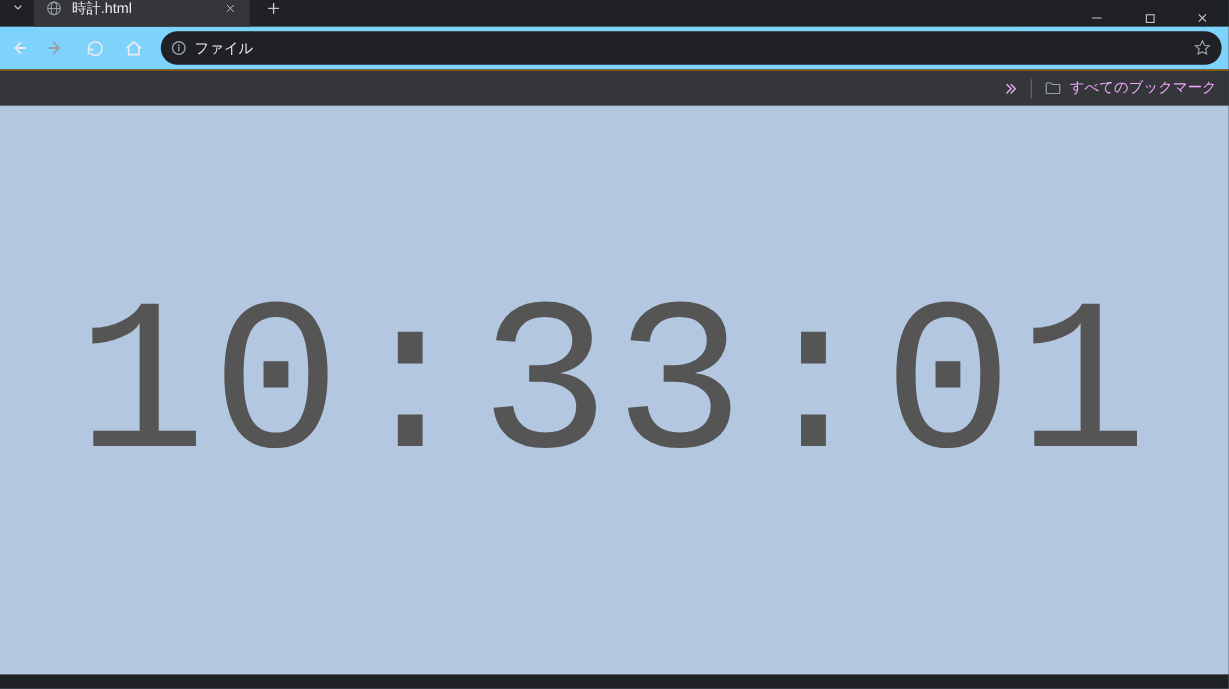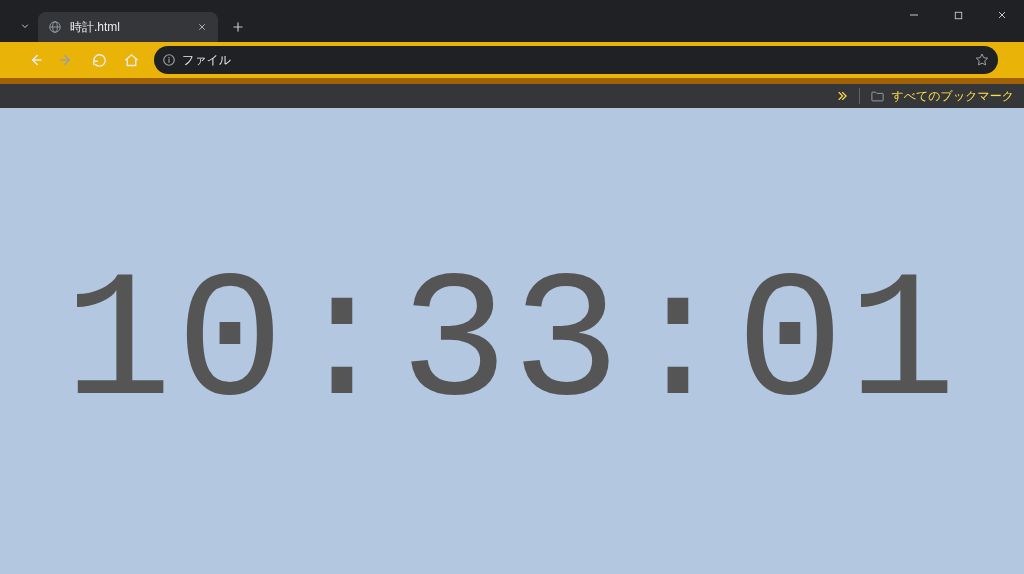--- a/index.html
+++ b/index.html
@@ -6,25 +6,25 @@
     body {
       font-family: "Segoe UI", Arial, sans-serif;
       width: 1024px;
       height: 574px;
       overflow: hidden;
       background: #202124;
     }
 
     
     .titlebar {
-      height: 42px;
+      height: 22px;
       background: #202124;
       display: flex;
       align-items: flex-end;
-      padding-left: 16px;
+      padding-left: 6px;
       position: relative;
     }
     .tab-dropdown {
       width: 18px;
       height: 28px;
       display: flex;
       align-items: center;
       justify-content: center;
       color: #c7c7c7;
       cursor: pointer;
@@ -68,24 +68,24 @@
     }
     .win-btn {
       width: 44px; height: 30px;
       display: flex; align-items: center; justify-content: center;
       color: #c7c7c7; cursor: pointer;
     }
 
     
     .toolbar {
       height: 36px;
-      background: #eab308;
-      display: flex;
-      align-items: center;
-      padding: 0 20px;
+      background: #7dd3fc;
+      display: flex;
+      align-items: center;
+      padding: 0 0;
       gap: 2px;
       justify-content: center;
     }
     .nav-btn {
       width: 30px; height: 30px;
       display: flex; align-items: center; justify-content: center;
       color: #9aa0a6; cursor: pointer;
       border-radius: 50%;
     }
     .nav-btn.enabled { color: #e8eaed; }
@@ -120,27 +120,27 @@
     .menu-btn {
       width: 30px; height: 30px;
       display:flex; align-items:center; justify-content:center;
       color:#c7c7c7; cursor:pointer;
     }
 
     
     .bookmarks {
       height: 30px;
       background: #35363a;
-      border-top: 6px solid #a16207;
+      border-top: 1px solid #a16207;
       display:flex;
       align-items:center;
       justify-content:flex-end;
       padding: 0 10px;
       gap: 10px;
-      color:#fde047;
+      color:#f0abfc;
       font-size: 12px;
     }
     .bk-overflow { cursor:pointer; display:flex; }
     .bk-divider { width:1px; height:16px; background:#5f6368; }
     .bk-item { display:flex; align-items:center; gap:6px; cursor:pointer; }
     .bk-item .folder-icon { display:flex; color:#9aa0a6; }
 
     
     .page {
       height: calc(574px - 34px - 36px - 30px);

